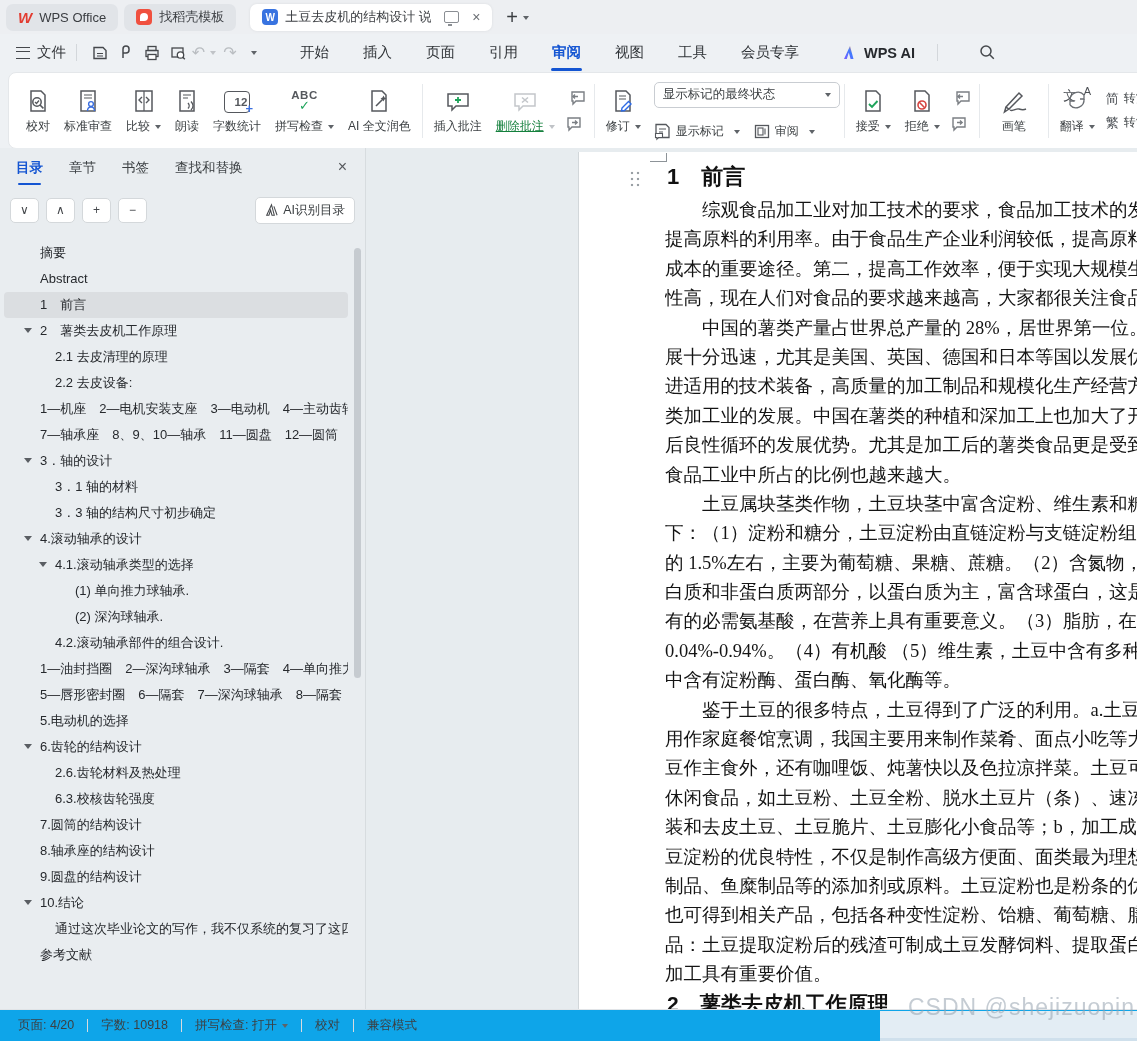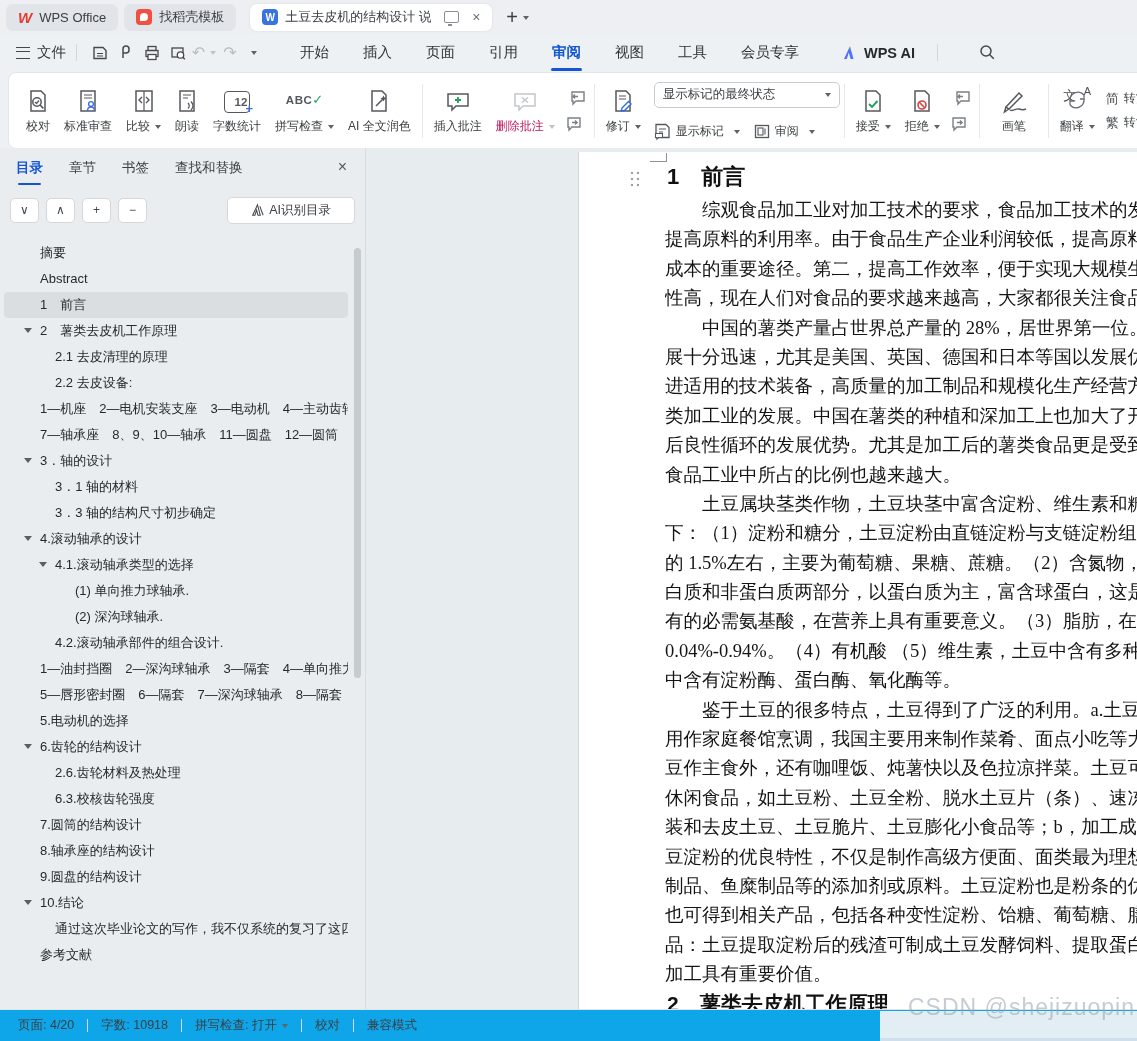--- a/index.html
+++ b/index.html
@@ -35,39 +35,39 @@
   .caret{width:0;height:0;border:3.5px solid transparent;border-top:4px solid #5f6368;display:inline-block;margin-left:5px;transform:translateY(2px);}
   .caret.dis{border-top-color:#c0c3c7;}
   #wpsai{display:flex;align-items:center;gap:6px;margin-left:26px;font-size:14.5px;font-weight:bold;color:#26292d;}
   #searchbtn{margin-left:26px;}
   
   #ribbon{position:absolute;left:8px;top:72px;width:1180px;height:75px;background:#fff;border:1px solid #e4e7ea;border-radius:8px;display:flex;align-items:center;}
   .rgroup{display:flex;align-items:center;height:100%;}
   .rdiv{width:1px;height:54px;background:#e6e9ec;margin:0 4px;}
   .bigbtn{display:flex;flex-direction:column;align-items:center;justify-content:center;gap:5px;padding:4px 7px;border-radius:5px;font-size:12px;color:#3c4043;white-space:nowrap;}
   .bigbtn .lab{display:flex;align-items:center;}
-  .bigbtn.dis{color:#be185d;}
+  .bigbtn.dis{color:#15803d;text-decoration:underline;}
   .icwrap{height:26px;display:flex;align-items:flex-end;justify-content:center;position:relative;}
   .acc{position:absolute;font-weight:bold;}
   .stackcol{display:flex;flex-direction:column;justify-content:center;gap:8px;margin:0 3px;}
   .navsm{width:22px;height:18px;display:flex;align-items:center;justify-content:center;}
   .combo{width:168px;height:24px;border:1px solid #c9cdd2;border-radius:5px;display:flex;align-items:center;justify-content:space-between;padding:0 8px;font-size:12.5px;color:#3c4043;background:#fff;}
   .revcol{display:flex;flex-direction:column;gap:15px;justify-content:center;}
   .rowbtn{display:flex;align-items:center;gap:5px;font-size:12px;color:#3c4043;}
   .charic{font-size:13px;color:#4a4e53;line-height:1;}
   
   #sidebar{position:absolute;left:0;top:148px;width:365px;height:862px;background:#e9edf0;border-right:1px solid #d7dcdf;}
   #side-tabs{display:flex;align-items:center;height:40px;padding-left:16px;font-size:13.5px;color:#3c4043;position:relative;}
   .stab{margin-right:26px;position:relative;}
   .stab.active{color:#1455d2;font-weight:bold;}
   .stab.active::after{content:"";position:absolute;left:2px;right:2px;bottom:-8px;height:2.5px;background:#1455d2;border-radius:2px;}
   #side-close{position:absolute;right:18px;top:10px;font-size:16px;color:#55585c;}
   #side-controls{display:flex;align-items:center;height:36px;padding:0 10px;margin-top:4px;}
   .ctl{width:27px;height:23px;background:#fff;border:1px solid #d4d8db;border-radius:5px;display:flex;align-items:center;justify-content:center;font-size:12px;color:#44474b;margin-right:7px;}
-  #ai-toc-btn{margin-left:auto;height:25px;background:#fff;border:1px solid #d4d8db;border-radius:5px;display:flex;align-items:center;gap:5px;padding:0 23px;font-size:12.5px;color:#3c4043;text-align:center;}
+  #ai-toc-btn{margin-left:auto;height:25px;background:#fff;border:1px solid #d4d8db;border-radius:5px;display:flex;align-items:center;gap:5px;padding:0 9px;font-size:12.5px;color:#3c4043;text-align:center;}
   #toc{position:absolute;left:0;top:92px;width:352px;bottom:0;overflow:hidden;font-size:13px;color:#26292d;}
   .toc-item{position:relative;height:26px;line-height:26px;margin:0 4px 0 4px;border-radius:4px;white-space:nowrap;overflow:hidden;}
   .toc-item.sel{background:#dbdee1;}
   .toc-item .tri{position:absolute;top:10px;width:0;height:0;border:4px solid transparent;border-top:5px solid #5a5e63;}
   .lvl0{padding-left:36px;} .lvl0 .tri{left:20px;}
   .lvl1{padding-left:51px;} .lvl1 .tri{left:35px;}
   .lvl2{padding-left:71px;}
   #side-scroll{position:absolute;right:4px;top:100px;width:7px;height:430px;border-radius:4px;background:#c6cbd0;}
   
   #docarea{position:absolute;left:366px;top:148px;right:0;bottom:31px;background:#e7ecef;}
@@ -244,21 +244,21 @@
       <div class="bigbtn">
         <span class="icwrap" style="width:26px;">
           <span style="border:1.6px solid #55585d;border-radius:4px;width:21px;height:20px;display:flex;align-items:center;justify-content:center;font-size:11.5px;font-weight:bold;color:#55585d;padding-left:8px;">12</span>
           <span class="acc" style="right:-3px;bottom:-3px;color:#3b6fe0;font-size:13px;">+</span>
         </span>
         <span class="lab">
             <span>字数统计</span>
           </span>
       </div>
       <div class="bigbtn">
-        <span class="icwrap" style="flex-direction:row;align-items:center;">
+        <span class="icwrap" style="flex-direction:column;align-items:center;">
           <span style="font-size:11.5px;font-weight:bold;color:#55585d;letter-spacing:.5px;">ABC</span>
           <span style="color:#1ea35a;font-size:13px;line-height:10px;">✓</span>
         </span>
         <span class="lab">
             <span>拼写检查</span>
             <span class="caret"></span>
           </span>
       </div>
       <div class="bigbtn">
         <span class="icwrap">

